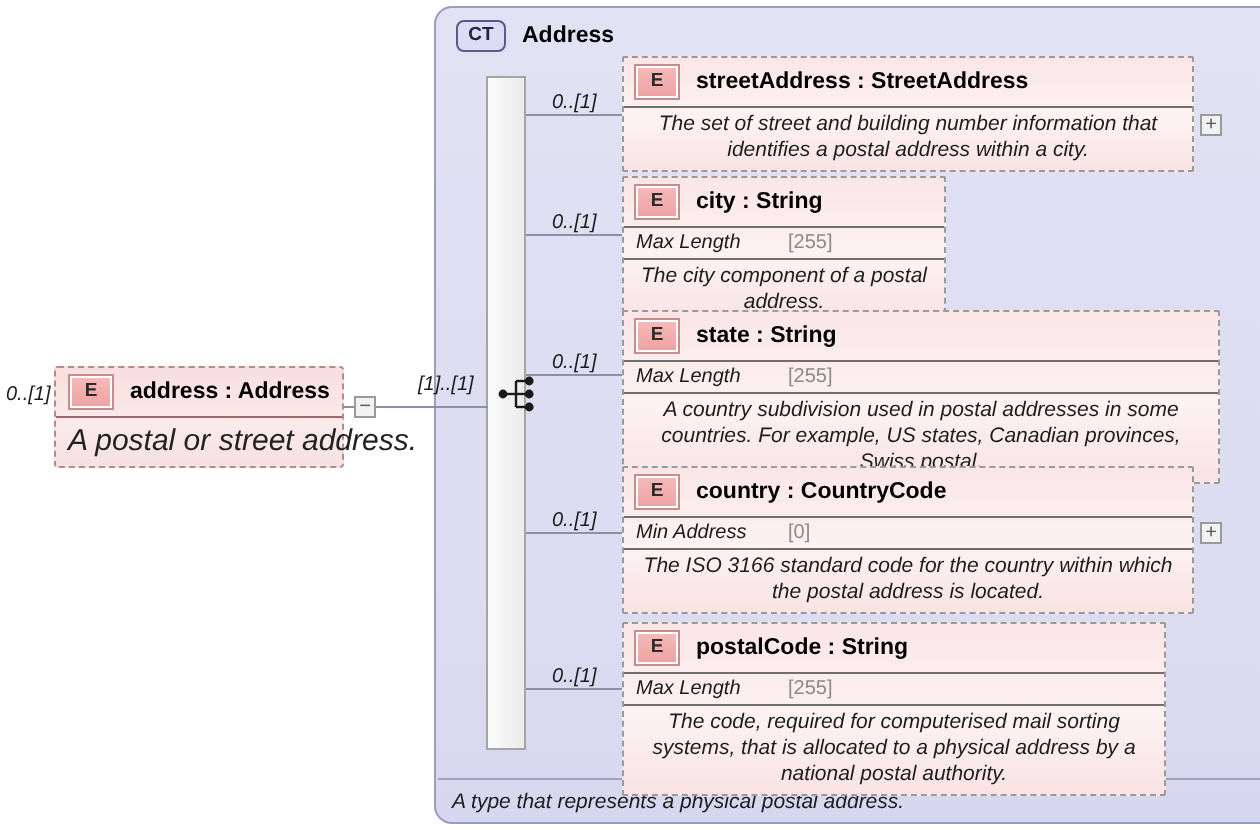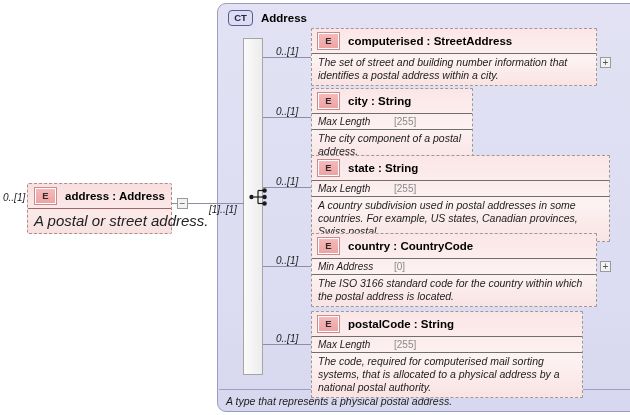--- a/index.html
+++ b/index.html
@@ -195,20 +195,21 @@
     color: #1a1a1a;
     min-width: 76px;
   }
   .facet-val { color: #8a8a8a; }
   .elem .desc {
     padding: 2px 6px 3px 6px;
     font-style: italic;
     font-size: 10.5px;
     color: #1c1c1c;
     line-height: 1.25;
+    text-align: center;
   }
 </style>
 </head>
 <body>
 
 <div class="card" style="left:3px; top:192px;">0..[1]</div>
 
 <div class="root-elem">
   <div class="erow">
     <span class="ebadge">E</span>
@@ -223,21 +224,21 @@
 
 <div class="ct-panel">
   <div class="ct-head">
     <span class="ct-badge">CT</span>
     <span class="ct-title">Address</span>
   </div>
   <div class="ct-foot-sep"></div>
   <div class="ct-foot">A type that represents a physical postal address.</div>
 </div>
 
-<div class="card" style="left:209px; top:187px;margin-top:17px;">[1]..[1]</div>
+<div class="card" style="left:209px; top:187px;">[1]..[1]</div>
 <div class="seq-bar"></div>
 <div class="seq-icon">
   <svg width="22" height="18" viewBox="0 0 22 18">
     <circle cx="2.5" cy="9" r="2.2" fill="#1a1a1a"></circle>
     <line x1="4.5" y1="9" x2="9" y2="9" stroke="#1a1a1a" stroke-width="1.2"></line>
     <line x1="9" y1="2.5" x2="9" y2="15.5" stroke="#1a1a1a" stroke-width="1.2"></line>
     <line x1="9" y1="2.5" x2="14" y2="2.5" stroke="#1a1a1a" stroke-width="1.2"></line>
     <line x1="9" y1="9" x2="14" y2="9" stroke="#1a1a1a" stroke-width="1.2"></line>
     <line x1="9" y1="15.5" x2="14" y2="15.5" stroke="#1a1a1a" stroke-width="1.2"></line>
     <circle cx="15.6" cy="2.5" r="2.2" fill="#1a1a1a"></circle>
@@ -251,21 +252,21 @@
 <div class="line h" style="left:263px; top:57px; width:48px;"></div>
 <div class="line h" style="left:263px; top:117px; width:48px;"></div>
 <div class="line h" style="left:263px; top:187px; width:48px;"></div>
 <div class="line h" style="left:263px; top:266px; width:48px;"></div>
 <div class="line h" style="left:263px; top:344px; width:48px;"></div>
 
 <div class="card" style="left:276px; top:46px;">0..[1]</div>
 <div class="elem" style="left:311px; top:28px; width:286px;">
   <div class="title">
     <span class="ebadge">E</span>
-    <span class="ename">computerised : StreetAddress</span>
+    <span class="ename">streetAddress : StreetAddress</span>
   </div>
   <div class="desc">The set of street and building number information that identifies a postal address within a city.</div>
 </div>
 <div class="toggle" style="left:600px; top:57px;">+</div>
 
 <div class="card" style="left:276px; top:106px;">0..[1]</div>
 <div class="elem" style="left:311px; top:88px; width:162px;">
   <div class="title">
     <span class="ebadge">E</span>
     <span class="ename">city            : String</span>

